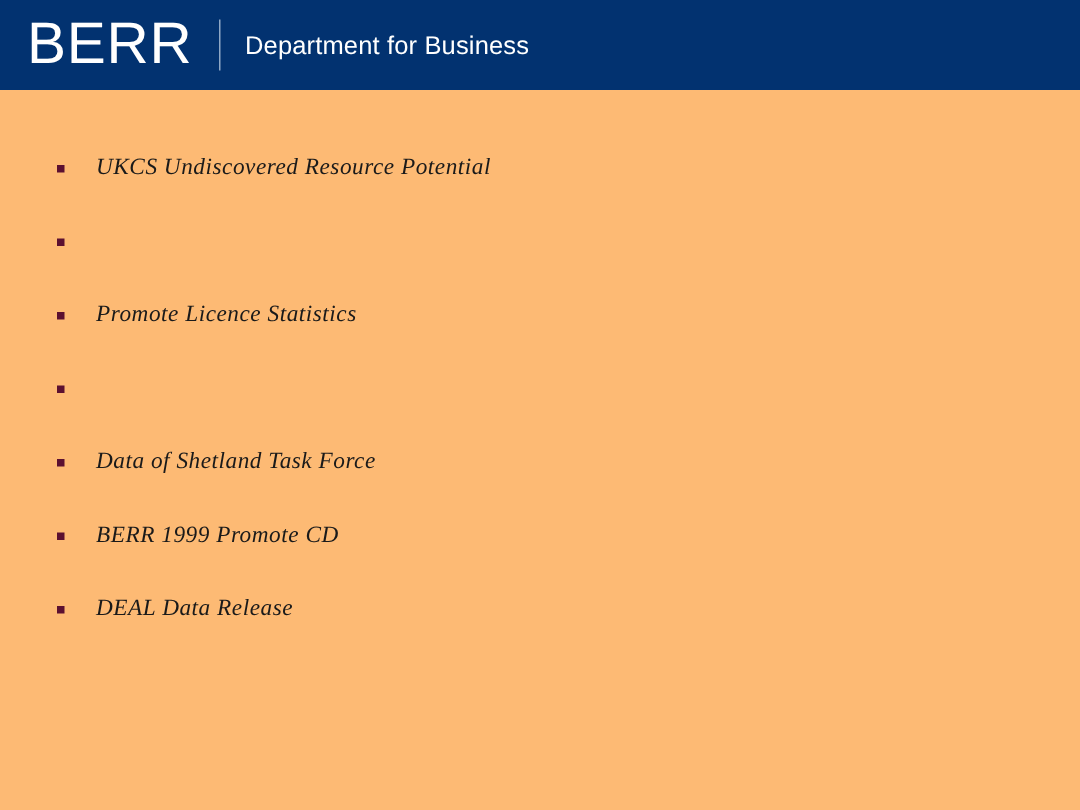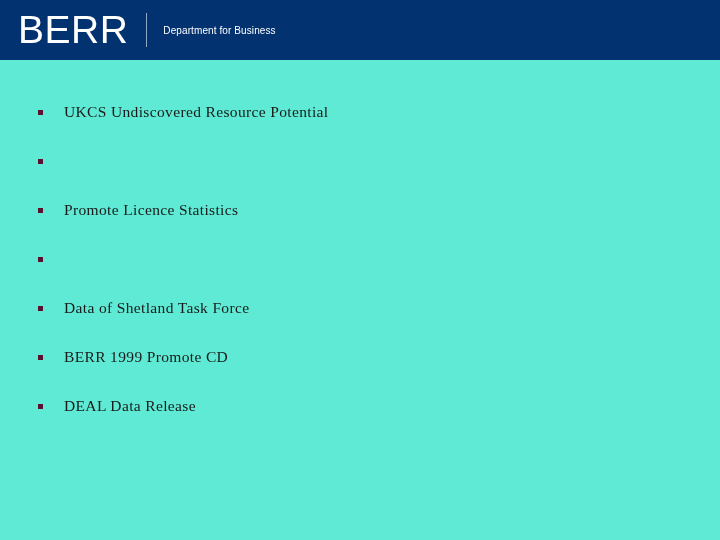--- a/index.html
+++ b/index.html
@@ -11,21 +11,21 @@
     height: 540px;
     background: #ffffff;
     font-family: "Liberation Serif", serif;
     overflow: hidden;
   }
 
   .slide {
     position: relative;
     width: 720px;
     height: 540px;
-    background: #5eead4;
+    background: #fdba74;
   }
 
   
   .header {
     position: absolute;
     top: 0;
     left: 0;
     width: 720px;
     height: 60px;
     background: #023270;
@@ -62,34 +62,35 @@
   }
 
   .dept-lines {
     display: flex;
     flex-direction: column;
     justify-content: center;
   }
 
   .dept-line {
     font-family: "Liberation Sans", sans-serif;
-    font-size: 10px;
+    font-size: 17px;
     line-height: 15px;
     color: #ffffff;
     white-space: nowrap;
     letter-spacing: 0.1px;
   }
 
   
   .content {
     position: absolute;
     left: 0;
     top: 60px;
     width: 720px;
     height: 480px;
+    font-style: italic;
   }
 
   .bullet-list {
     position: absolute;
     left: 38px;
     top: 43px;
     width: 640px;
     margin: 0;
     padding: 0;
     list-style: none;

